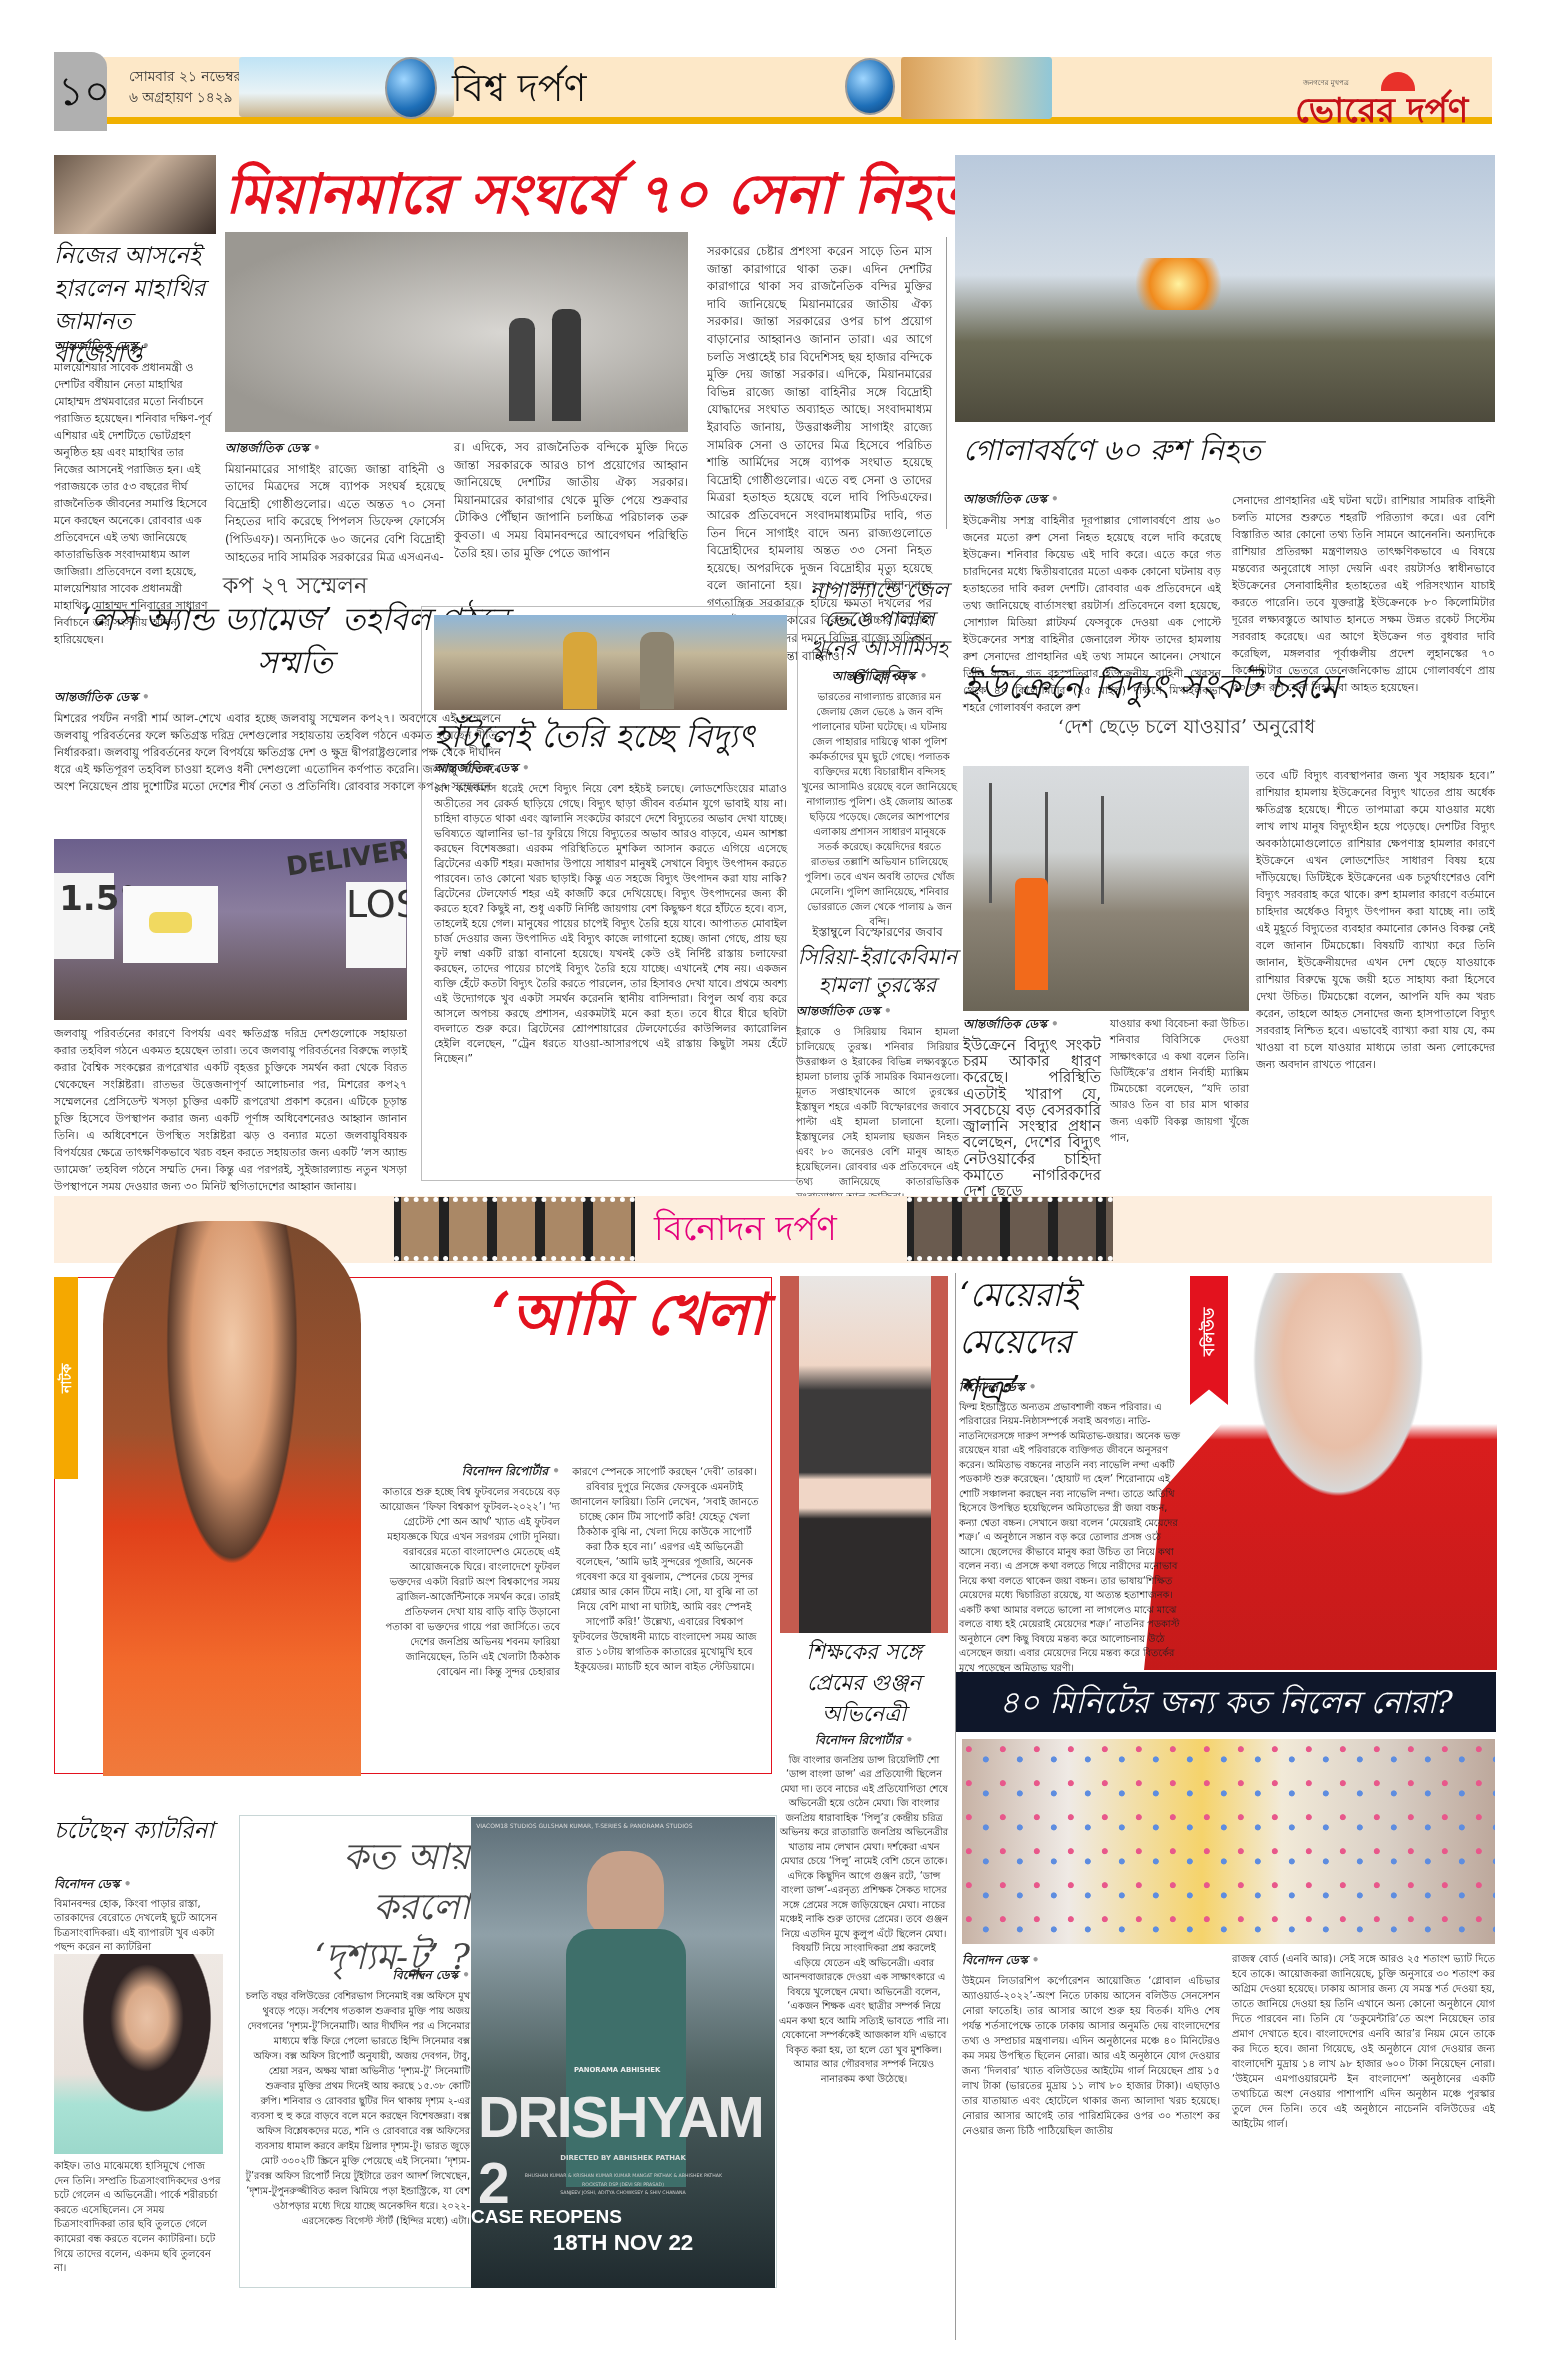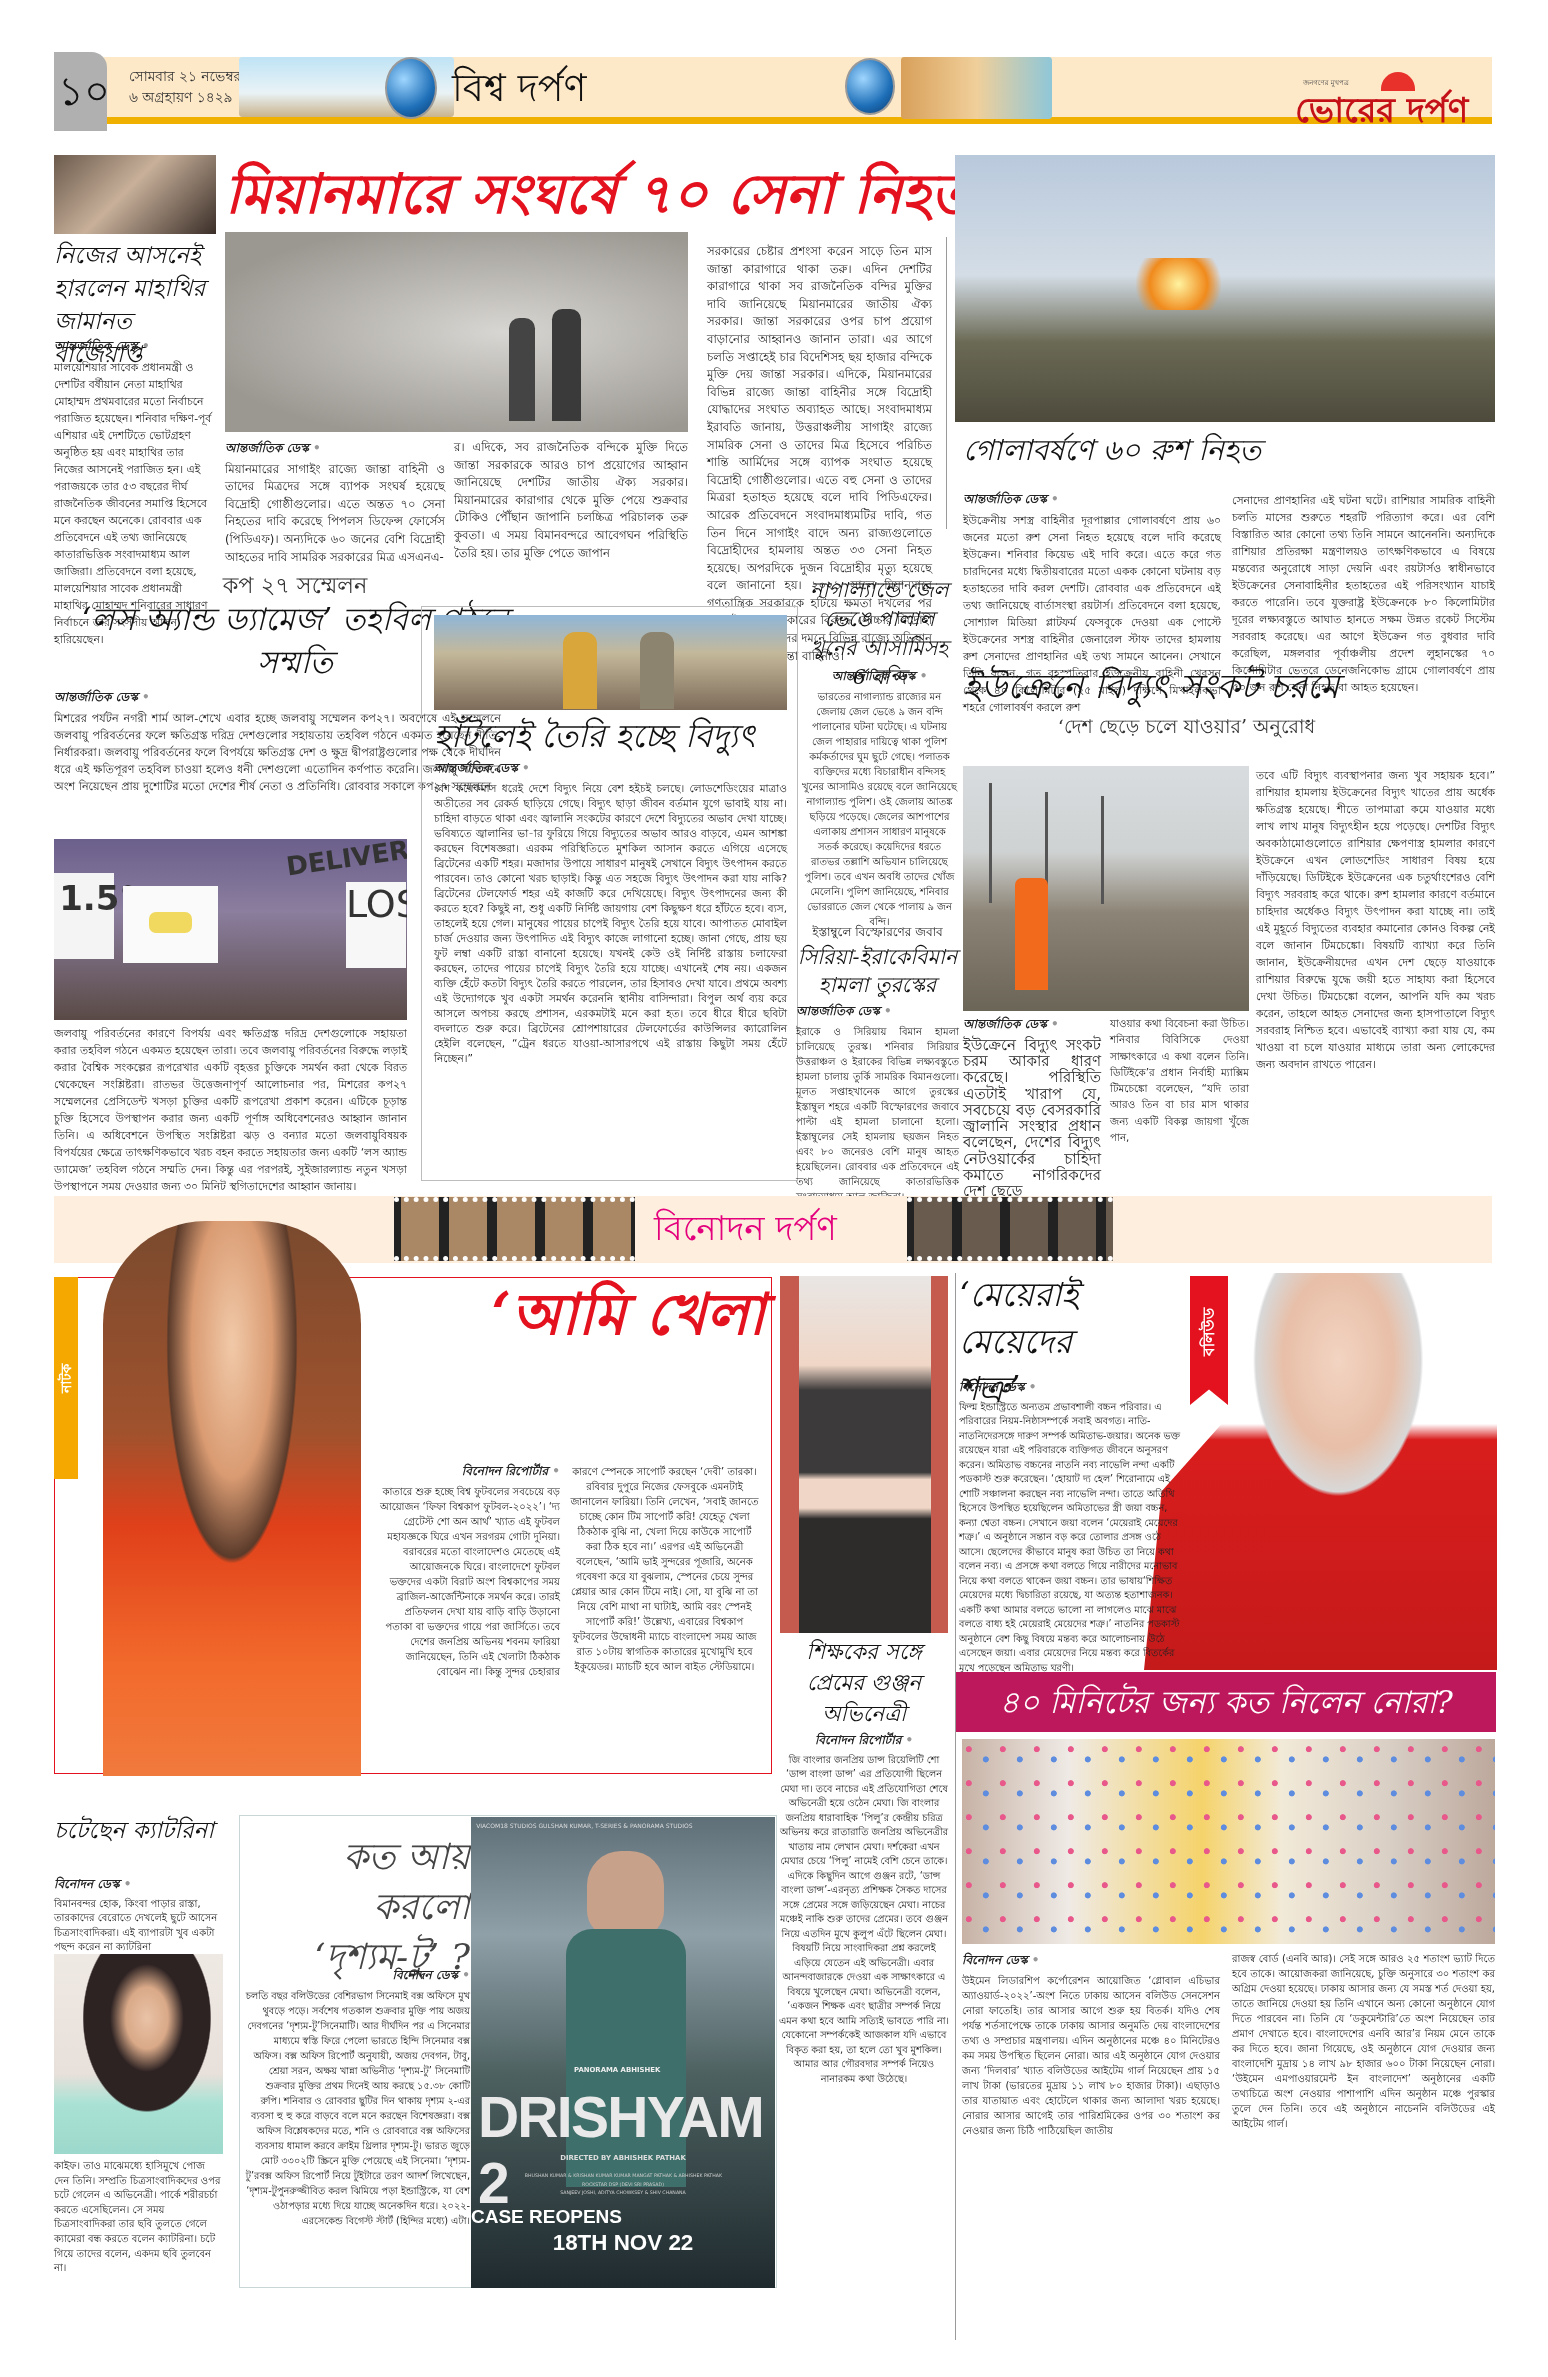--- a/index.html
+++ b/index.html
@@ -24,21 +24,21 @@
 .section-title{font-size:38px;font-family:"DejaVu Serif",serif;color:#111}
 .brand{font-size:34px;font-weight:bold;font-family:"DejaVu Serif",serif;color:#c41118}
 .brand-small{font-size:6.9px;color:#444}
 .banner-img{border-radius:3.4px}
 .globe{border-radius:50%;background:radial-gradient(circle at 35% 35%,#9fd6ff,#1e6fb8 60%,#0b3a6e);border:2.6px solid #999}
 .sun{width:34px;height:19px;background:#e8312a;border-radius:34px 34px 0 0}
 
 .ent-band{left:54px;top:1196px;width:1438px;height:67px;background:#fdeede}
 .ent-title{font-size:34px;font-family:"DejaVu Serif",serif;color:#e4007c}
 .tag-vertical{writing-mode:vertical-rl;transform:rotate(180deg);color:#fff;font-weight:bold;font-size:17px;text-align:center}
-.blue-banner{background:#be185d;color:#fff;font-family:"DejaVu Serif",serif;font-style:italic;font-size:31px;text-align:center;line-height:60px}
+.blue-banner{background:#0f172a;color:#fff;font-family:"DejaVu Serif",serif;font-style:italic;font-size:31px;text-align:center;line-height:60px}
 </style>
 </head>
 <body>
 
 <div class="abs masthead"></div>
 <div class="abs masthead-bar"></div>
 <div class="abs page-num-tab"></div>
 <div class="abs page-num">১০</div>
 <div class="abs date-line" style="left:129px;top:65px">সোমবার ২১ নভেম্বর ২০২২</div>
 <div class="abs date-line" style="left:129px;top:86px">৬ অগ্রহায়ণ ১৪২৯</div>

